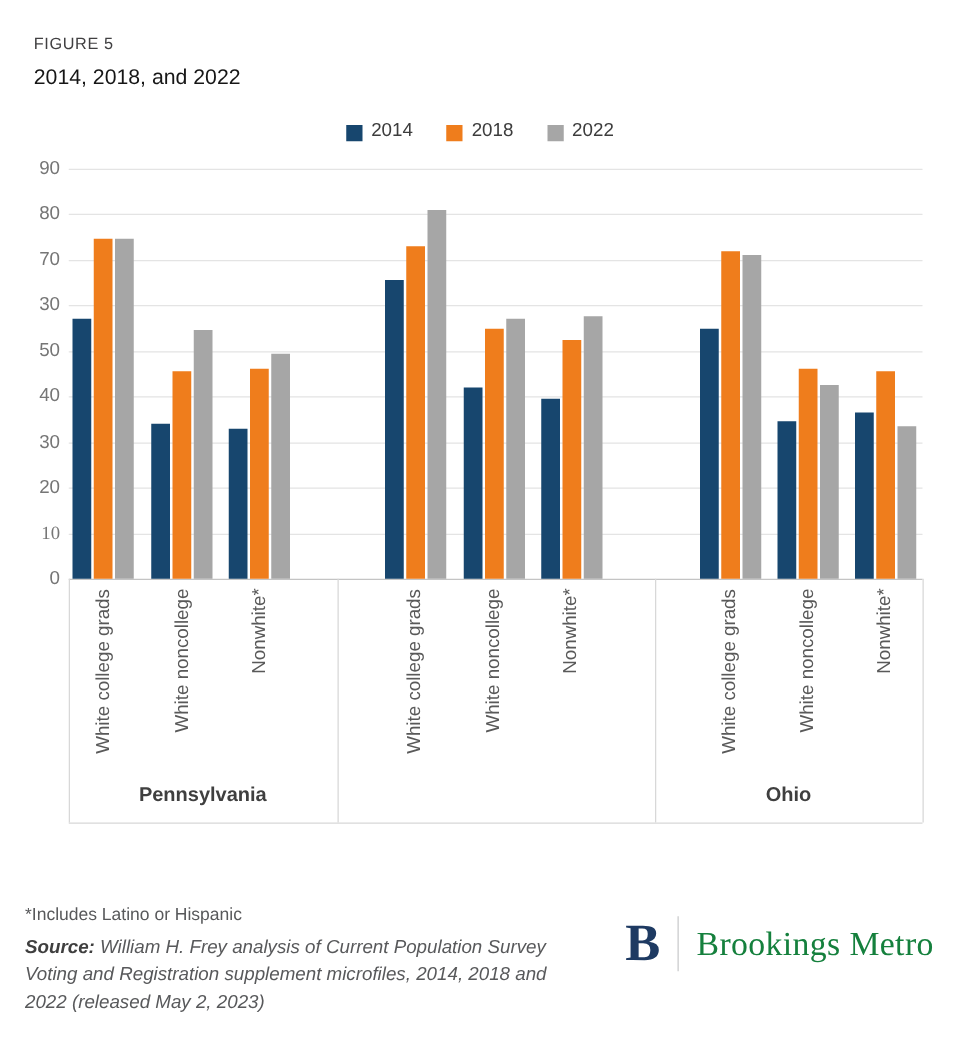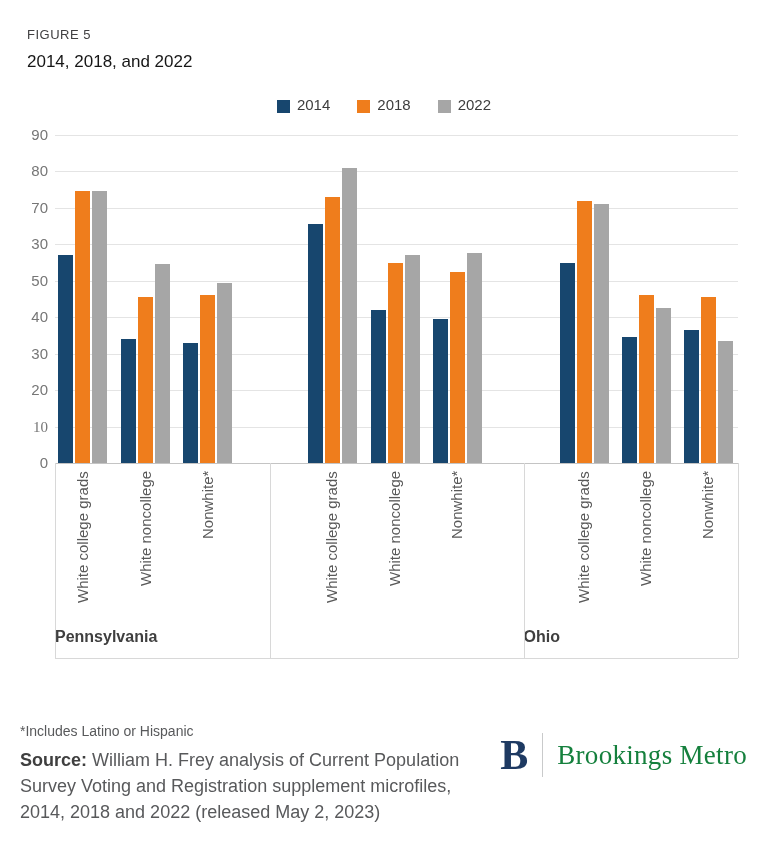--- a/index.html
+++ b/index.html
@@ -14,29 +14,29 @@
   .swatch { width: 13px; height: 13px; display: inline-block; }
   .legend-text { font-size: 15px; color: #3d3d3d; }
 
   .chart-area { position: relative; width: 620px; height: 540px; margin-top: 11px; }
   .gridline { position: absolute; height: 1px; }
   .ytick { position: absolute; text-align: right; font-size: 15px; color: #767676; line-height: 20px; }
   .bar { position: absolute; }
   .catlabel { position: absolute; height: 152px; width: 20px; writing-mode: vertical-rl;
     transform: rotate(180deg); text-align: end; font-size: 15px; color: #595959;
     white-space: nowrap; line-height: 20px; }
-  .grouplabel { position: absolute; text-align: left; font-size: 16px; color: #3f3f3f; font-weight: 600; }
+  .grouplabel { position: absolute; text-align: center; font-size: 16px; color: #3f3f3f; font-weight: 600; }
   .vline { position: absolute; width: 1px; background: #d8d8d8; }
   .hline { position: absolute; height: 1px; background: #d8d8d8; }
 
   .footer { display: flex; justify-content: space-between; align-items: flex-start;
     padding: 60px 21px 0 20px; }
   .notes { max-width: 460px; }
   .footnote { font-size: 14px; color: #58595b; margin-bottom: 8px; }
-  .source { font-size: 18px; color: #58595b; line-height: 1.45; max-width: 452px; }
+  .source { font-size: 15px; color: #58595b; line-height: 1.45; max-width: 452px; font-style: italic; }
   .source-label { font-weight: 700; color: #3f3f3f; }
   .logo { display: flex; align-items: center; margin-top: 10px; }
   .logo-b { font-family: "Liberation Serif", serif; font-size: 42px; font-weight: 600;
     line-height: 44px; }
   .logo-divider { width: 1px; height: 44px; background: #c9cacb; margin: 0 14px; }
   .logo-name { font-family: "Liberation Serif", serif; font-size: 27px; font-weight: 500;
     letter-spacing: 0.3px; }
 </style>
 </head>
 <body>

